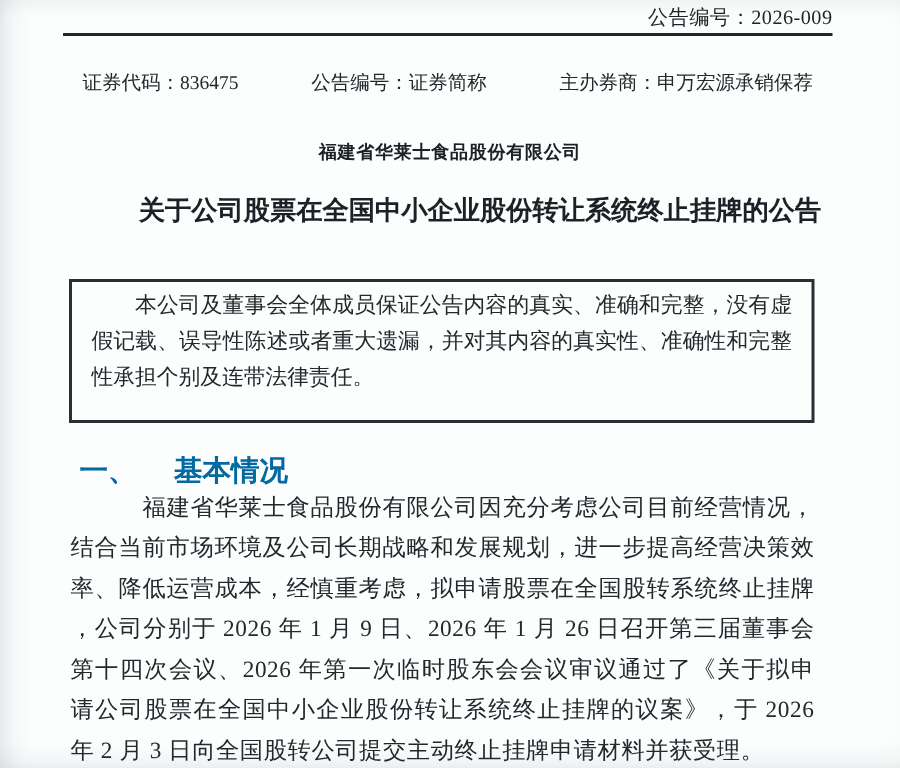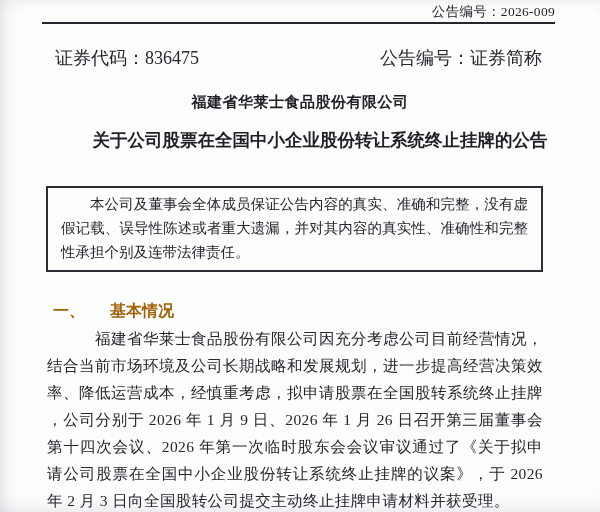--- a/index.html
+++ b/index.html
@@ -23,43 +23,43 @@
     font-size: 13.5px; font-weight: normal; letter-spacing: 0.3px;
     color: #1e2126;
   }
   .head-rule {
     position: absolute; top: 22px; left: 42px; right: 45px;
     height: 0; border-top: 2px solid #23262c;
   }
   .sec-row {
     position: absolute; top: 46px; left: 55px; right: 58px;
     display: flex; justify-content: space-between;
-    font-size: 18px; color: #24272c; white-space: nowrap;
+    font-size: 13px; color: #24272c; white-space: nowrap;
   }
   .doc-title {
     position: absolute; top: 93px; left: 0; width: 100%;
-    text-align: center; font-size: 15px; font-weight: bold;
+    text-align: center; font-size: 12px; font-weight: bold;
     letter-spacing: 0.5px; color: #1d2025;
   }
   .doc-subtitle {
     position: absolute; top: 128px; left: 0; width: 100%;
     text-align: center; font-size: 17.5px; font-weight: bold;
     letter-spacing: 0; color: #1d2025; margin-left: 20px;
   }
   .disclaimer-box {
     position: absolute; top: 186px; left: 46px; width: 497px;
     border: 2px solid #2b2e34;
-    padding: 4px 13px 6px 13px;
+    padding: 4px 13px 16px 13px;
     font-size: 14.5px; line-height: 24px;
     text-align: justify; color: #24272c;
   }
   .disclaimer-box p { text-indent: 2em; }
   .section-heading {
     position: absolute; top: 301px; left: 53px;
-    font-size: 16px; font-weight: bold; color: #a16207;
+    font-size: 19px; font-weight: bold; color: #0369a1;
   }
   .section-heading .gap { display: inline-block; margin-left: 25px; }
   .body-para {
     position: absolute; top: 325px; left: 47px; width: 496px;
     font-size: 15.5px; line-height: 27px; letter-spacing: 0.4px;
     text-align: justify; text-indent: 48px; color: #24272c;
     line-break: anywhere;
   }
 </style>
 </head>
@@ -67,20 +67,21 @@
 
 <div class="page">
 
   <div class="announce-no">公告编号：2026-009</div>
 
   <div class="head-rule"></div>
 
   <div class="sec-row">
     <span><span>证券代码：</span><span>836475</span></span>
     <span><span>公告编号：</span><span>证券简称</span></span>
+    <span><span>主办券商：</span><span>申万宏源承销保荐</span></span>
   </div>
 
   <h1 class="doc-title">福建省华莱士食品股份有限公司</h1>
 
   <h2 class="doc-subtitle">关于公司股票在全国中小企业股份转让系统终止挂牌的公告</h2>
 
   <div class="disclaimer-box">
     <p>本公司及董事会全体成员保证公告内容的真实、准确和完整，没有虚假记载、误导性陈述或者重大遗漏，并对其内容的真实性、准确性和完整性承担个别及连带法律责任。</p>
   </div>
 

